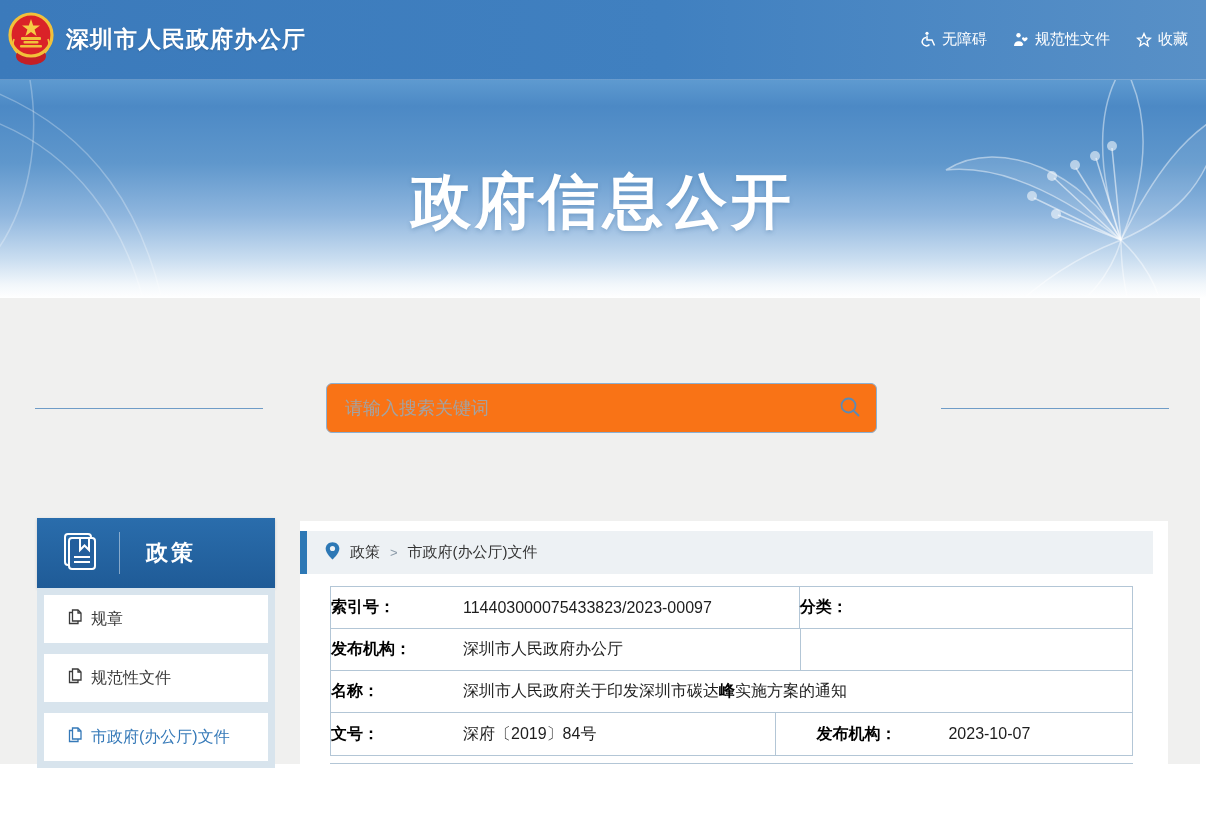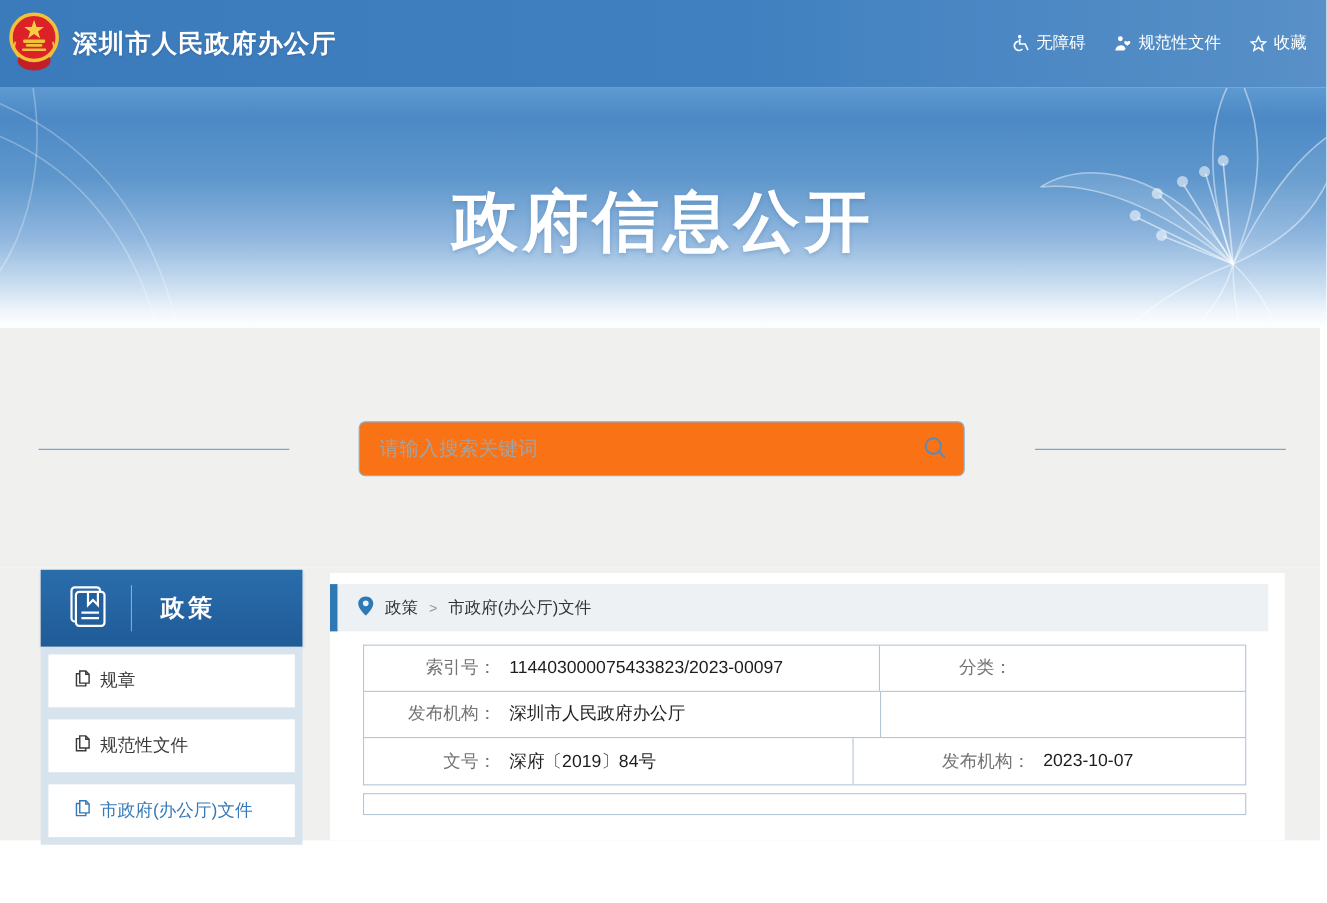--- a/index.html
+++ b/index.html
@@ -69,21 +69,21 @@
   .crumb-sep { color:#8a9aa8; font-size:13px; }
 
   
   .doc-table { margin:12px 35px 0 30px; border:1px solid #b3c6d6; border-bottom:1px solid #b3c6d6; }
   .trow { display:flex; height:42px; border-bottom:1px solid #b3c6d6; }
   .trow:last-child { border-bottom:none;gap:40px; }
   .tcell { display:flex; align-items:center; font-size:16px; }
   .tcell.left  { width:470px; border-right:1px solid #b3c6d6; }
   .tcell.right { width:333px; }
   .tcell.full  { width:803px; }
-  .tlabel { width:120px; text-align:right; color:#737373; flex:none; }
+  .tlabel { width:120px; color:#000000; flex:none;font-weight:bold; }
   .tvalue { margin-left:12px; color:#1d1d1d; }
   .tvalue .hl { font-weight:bold; color:#000; }
   .next-box { margin:7px 35px 0 30px; border:1px solid #b3c6d6; height:20px; background:#fff; }
 </style>
 </head>
 <body>
 
 <div class="topbar">
   <div class="brand">
     <span>
@@ -263,20 +263,26 @@
           <span class="tvalue"></span>
         </div>
       </div>
       <div class="trow">
         <div class="tcell left">
           <span class="tlabel">发布机构：</span>
           <span class="tvalue">深圳市人民政府办公厅</span>
         </div>
       </div>
       <div class="trow">
+        <div class="tcell full">
+          <span class="tlabel">名称：</span>
+          <span class="tvalue"><span>深圳市人民政府关于印发深圳市碳达</span><span class="hl">峰</span><span>实施方案的通知</span></span>
+        </div>
+      </div>
+      <div class="trow">
         <div class="tcell left">
           <span class="tlabel">文号：</span>
           <span class="tvalue">深府〔2019〕84号</span>
         </div>
         <div class="tcell right">
           <span class="tlabel">发布机构：</span>
           <span class="tvalue">2023-10-07</span>
         </div>
       </div>
     </div>

